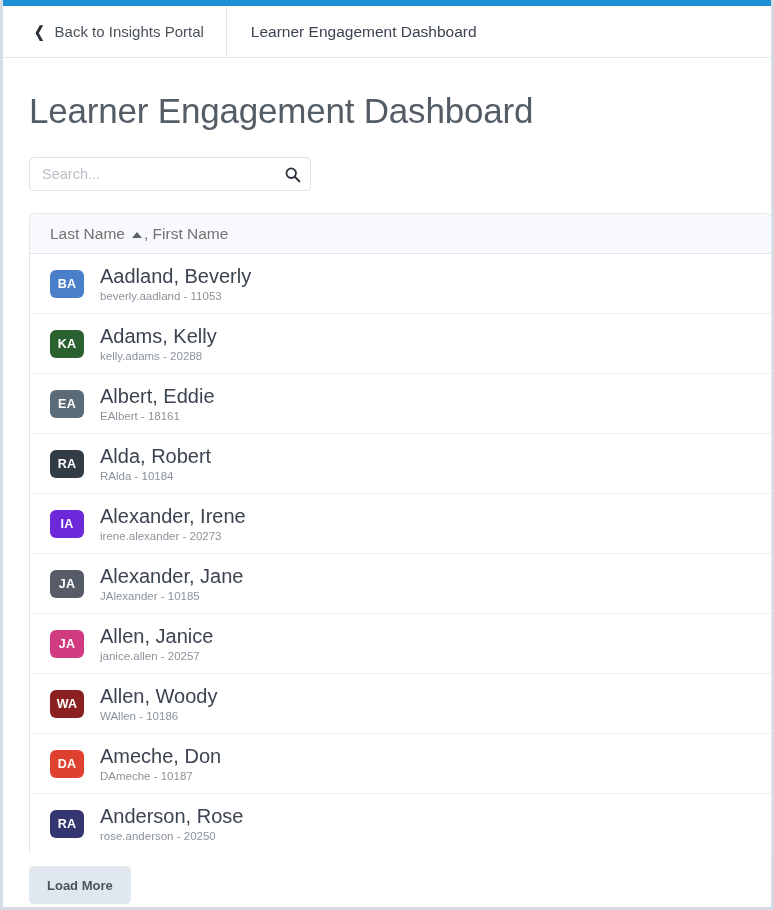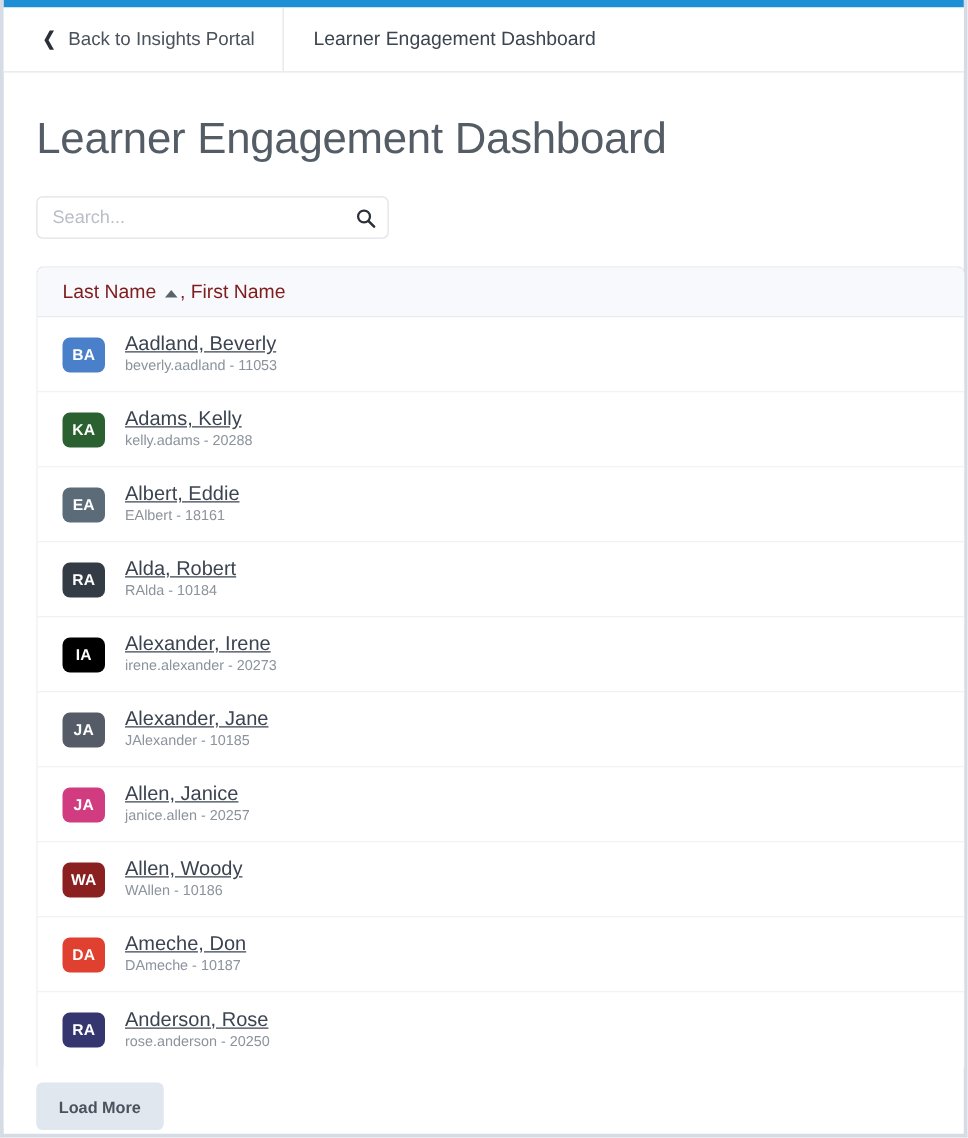--- a/index.html
+++ b/index.html
@@ -153,21 +153,21 @@
     height: 40px;
     background: #f7f9fc;
     border-bottom: 1px solid #e3e6ea;
     display: flex;
     align-items: center;
     padding: 0 0 0 20px;
   }
 
   .col-header {
     font-size: 15.5px;
-    color: #7f1d1d;
+    color: #737373;
     display: flex;
     align-items: center;
     cursor: pointer;
     user-select: none;
     white-space: nowrap;
   }
 
   .sort-caret {
     display: inline-block;
     width: 0;
@@ -210,24 +210,23 @@
 
   .row-text {
     margin-left: 16px;
     display: flex;
     flex-direction: column;
     justify-content: center;
     gap: 2px;
   }
 
   .row-name {
-    font-size: 16px;
+    font-size: 20px;
     color: #3b4450;
     line-height: 1.2;
-    text-decoration: underline;
   }
 
   .row-sub {
     font-size: 11.5px;
     color: #8b939c;
     line-height: 1.2;
   }
 
   
   .footer {
@@ -315,21 +314,21 @@
             </div>
           </div>
           <div class="row">
             <div class="avatar" style="background: rgb(51, 59, 68);">RA</div>
             <div class="row-text">
               <div class="row-name">Alda, Robert</div>
               <div class="row-sub">RAlda - 10184</div>
             </div>
           </div>
           <div class="row">
-            <div class="avatar" style="background: #000000;">IA</div>
+            <div class="avatar" style="background: #6d28d9;">IA</div>
             <div class="row-text">
               <div class="row-name">Alexander, Irene</div>
               <div class="row-sub">irene.alexander - 20273</div>
             </div>
           </div>
           <div class="row">
             <div class="avatar" style="background: rgb(85, 92, 103);">JA</div>
             <div class="row-text">
               <div class="row-name">Alexander, Jane</div>
               <div class="row-sub">JAlexander - 10185</div>

